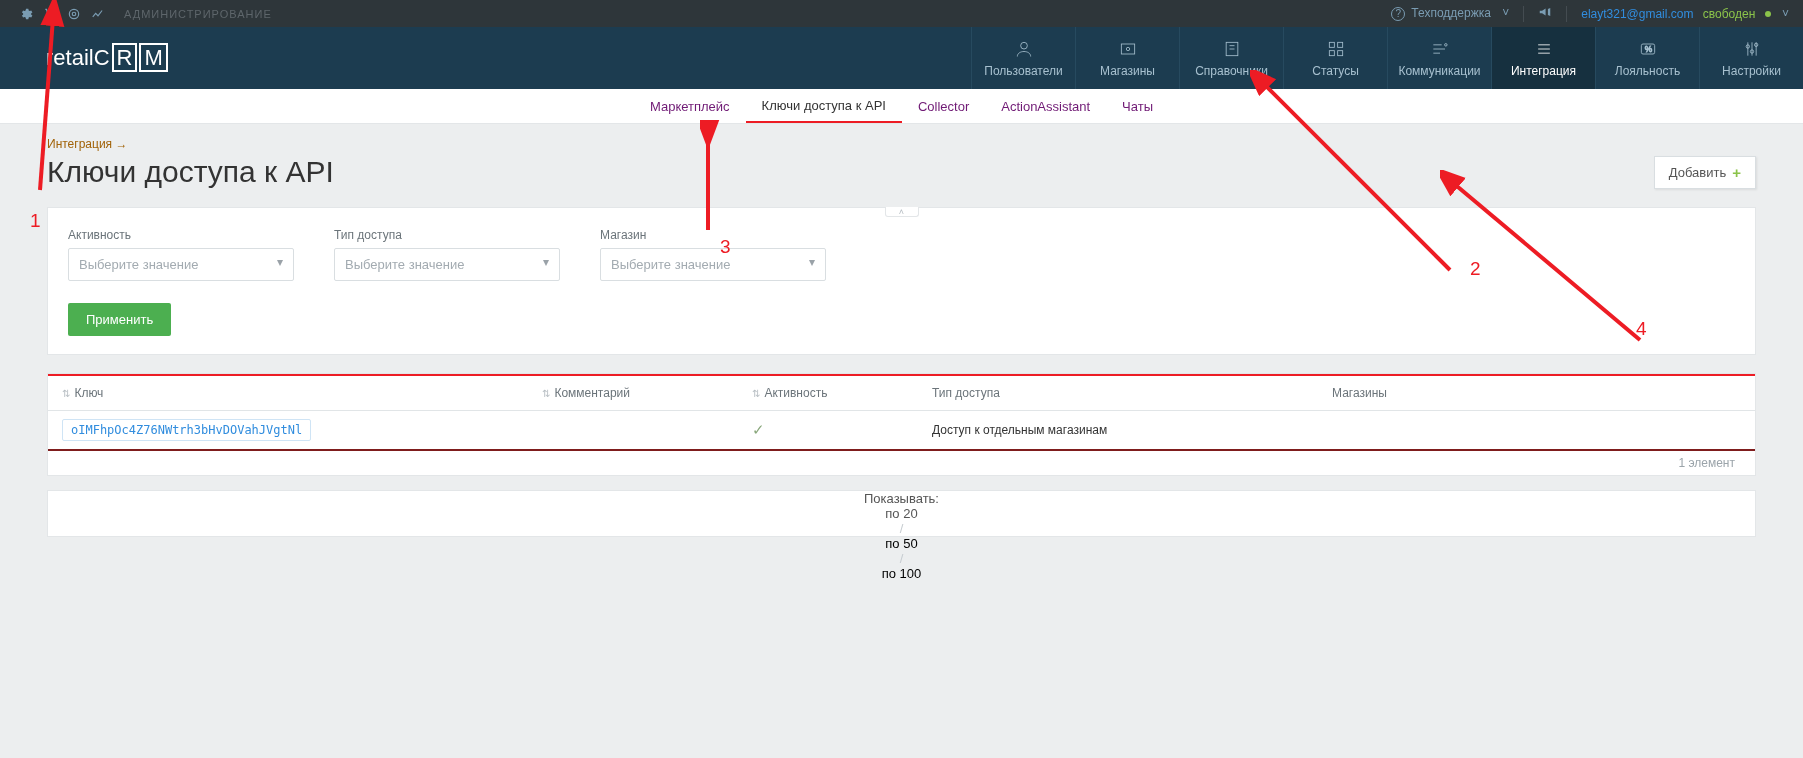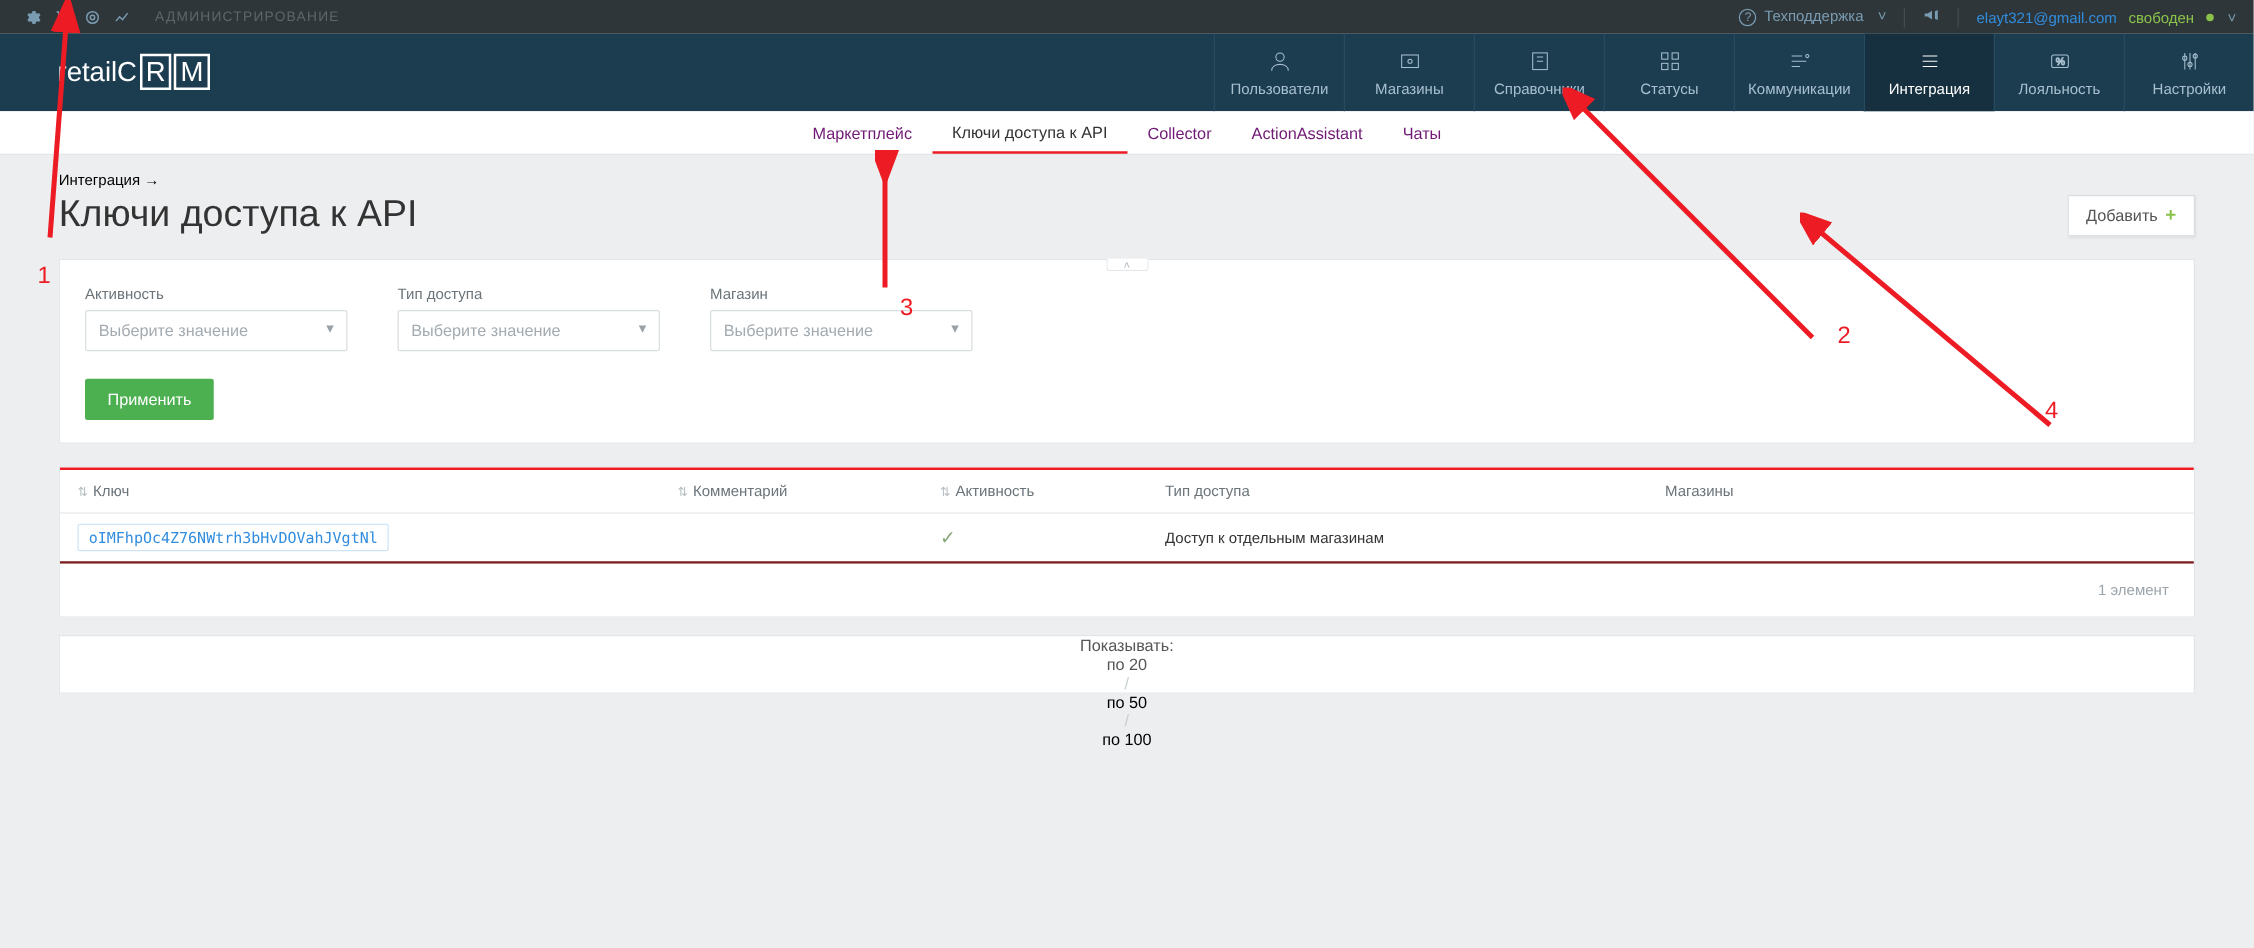--- a/index.html
+++ b/index.html
@@ -32,52 +32,52 @@
 .hnav-item svg { stroke:#a7c0cf; fill:none; }
 .hnav-item.active svg { stroke:#fff; }
 
 
 .subnav { height:35px; background:#fff; display:flex; justify-content:center; align-items:stretch; border-bottom:1px solid #e3e6e8; font-size:13px; }
 .subnav a { display:flex; align-items:center; padding:0 16px; color:#701a75; text-decoration:none; cursor:pointer; }
 .subnav a.active { color:#333; border-bottom:2px solid #ed1c24; }
 
 
 .page { padding:13px 47px 0 47px; }
-.breadcrumb { font-size:12px; color:#000000; margin-bottom:4px; }
+.breadcrumb { font-size:12px; color:#a16207; margin-bottom:4px; }
 .titlebar { display:flex; align-items:center; margin-bottom:18px; }
 .page-title { font-size:30px; font-weight:300; color:#333; }
 .titlebar .tspacer { flex:1; }
 .add-btn { background:#fff; border:1px solid #d9dee1; padding:7px 14px; font-size:13px; color:#555; cursor:pointer; box-shadow:1px 1px 2px rgba(0,0,0,.08); display:flex; align-items:center; }
 .add-btn .plus { color:#8bc34a; font-weight:bold; margin-left:6px; font-size:15px; }
 
 
 .card { background:#fff; border:1px solid #e3e6e8; }
 .filters { padding:20px 20px 18px 20px; position:relative; }
 .frow { display:flex; gap:40px; }
 .fcol label { display:block; font-size:12px; color:#6b747a; margin-bottom:6px; }
-.sel { width:210px; height:33px; border:1px solid #d9dee1; border-radius:2px; background:#fff; padding:0 26px 0 10px; color:#a3abb1; font-size:13px; text-align:left; position:relative; cursor:pointer;}
+.sel { width:226px; height:33px; border:1px solid #d9dee1; border-radius:2px; background:#fff; padding:0 26px 0 10px; color:#a3abb1; font-size:13px; text-align:left; position:relative; cursor:pointer;}
 .sel::after { content:'▾'; position:absolute; right:10px; top:6px; color:#9aa2a8; font-size:12px; }
 .apply { margin-top:22px; background:#4caf50; color:#fff; border:none; padding:9px 18px; font-size:13px; border-radius:2px; cursor:pointer; }
 .collapse-tab { position:absolute; top:-1px; left:50%; margin-left:-17px; width:34px; height:10px; background:#fff; border:1px solid #e3e6e8; border-top:none; border-radius:0 0 3px 3px; display:flex; align-items:center; justify-content:center; color:#b6bdc2; font-size:9px; cursor:pointer;}
 
 
 .table-wrap { margin-top:18px; }
 .table-head { display:flex; border-top:2px solid #ed1c24; border-bottom:1px solid #e1e5e7; background:#fff; height:37px; align-items:center; font-size:12px; color:#6b747a; }
 .th, .td { padding:0 14px; }
 .th .sort { color:#b6bdc2; margin-right:4px; font-size:10px; }
 .col-key { width:480px; }
 .col-comment { width:210px; }
 .col-active { width:180px; }
 .col-access { width:400px; }
 .col-shops { flex:1; }
 .table-row { display:flex; align-items:center; background:#fff; height:40px; border-bottom:2px solid #7f1d1d; font-size:12px; }
 .key-link { color:#318dde; border:1px solid #cfe4f5; padding:3px 8px; border-radius:2px; font-family:monospace; font-size:12px; }
 .check { color:#89a77b; font-size:15px; }
 .shop-link { color:#318dde; }
-.table-foot { background:#fff; height:42px; display:flex; align-items:center; justify-content:flex-end; padding:0 20px; color:#9ba4aa; font-size:12px; }
+.table-foot { background:#fff; height:24px; display:flex; align-items:center; justify-content:flex-end; padding:0 20px; color:#9ba4aa; font-size:12px; }
 
 
 .pager { margin-top:14px; background:#fff; border:1px solid #e3e6e8; height:47px; display:flex; align-items:center; padding:0 20px; font-size:13px;flex-direction:column; }
 .pager .plabel { color:#555; }
 .pager .pageopt { color:#555; margin:0 4px; }
 .pager .pageopt.link { color:#000000; cursor:pointer; }
 .pager .psep { color:#c7cdd1; margin:0 4px; }
 
 
 .anno { position:absolute; color:#ed1c24; font-size:19px; font-weight:400; z-index:50; pointer-events:none; }

